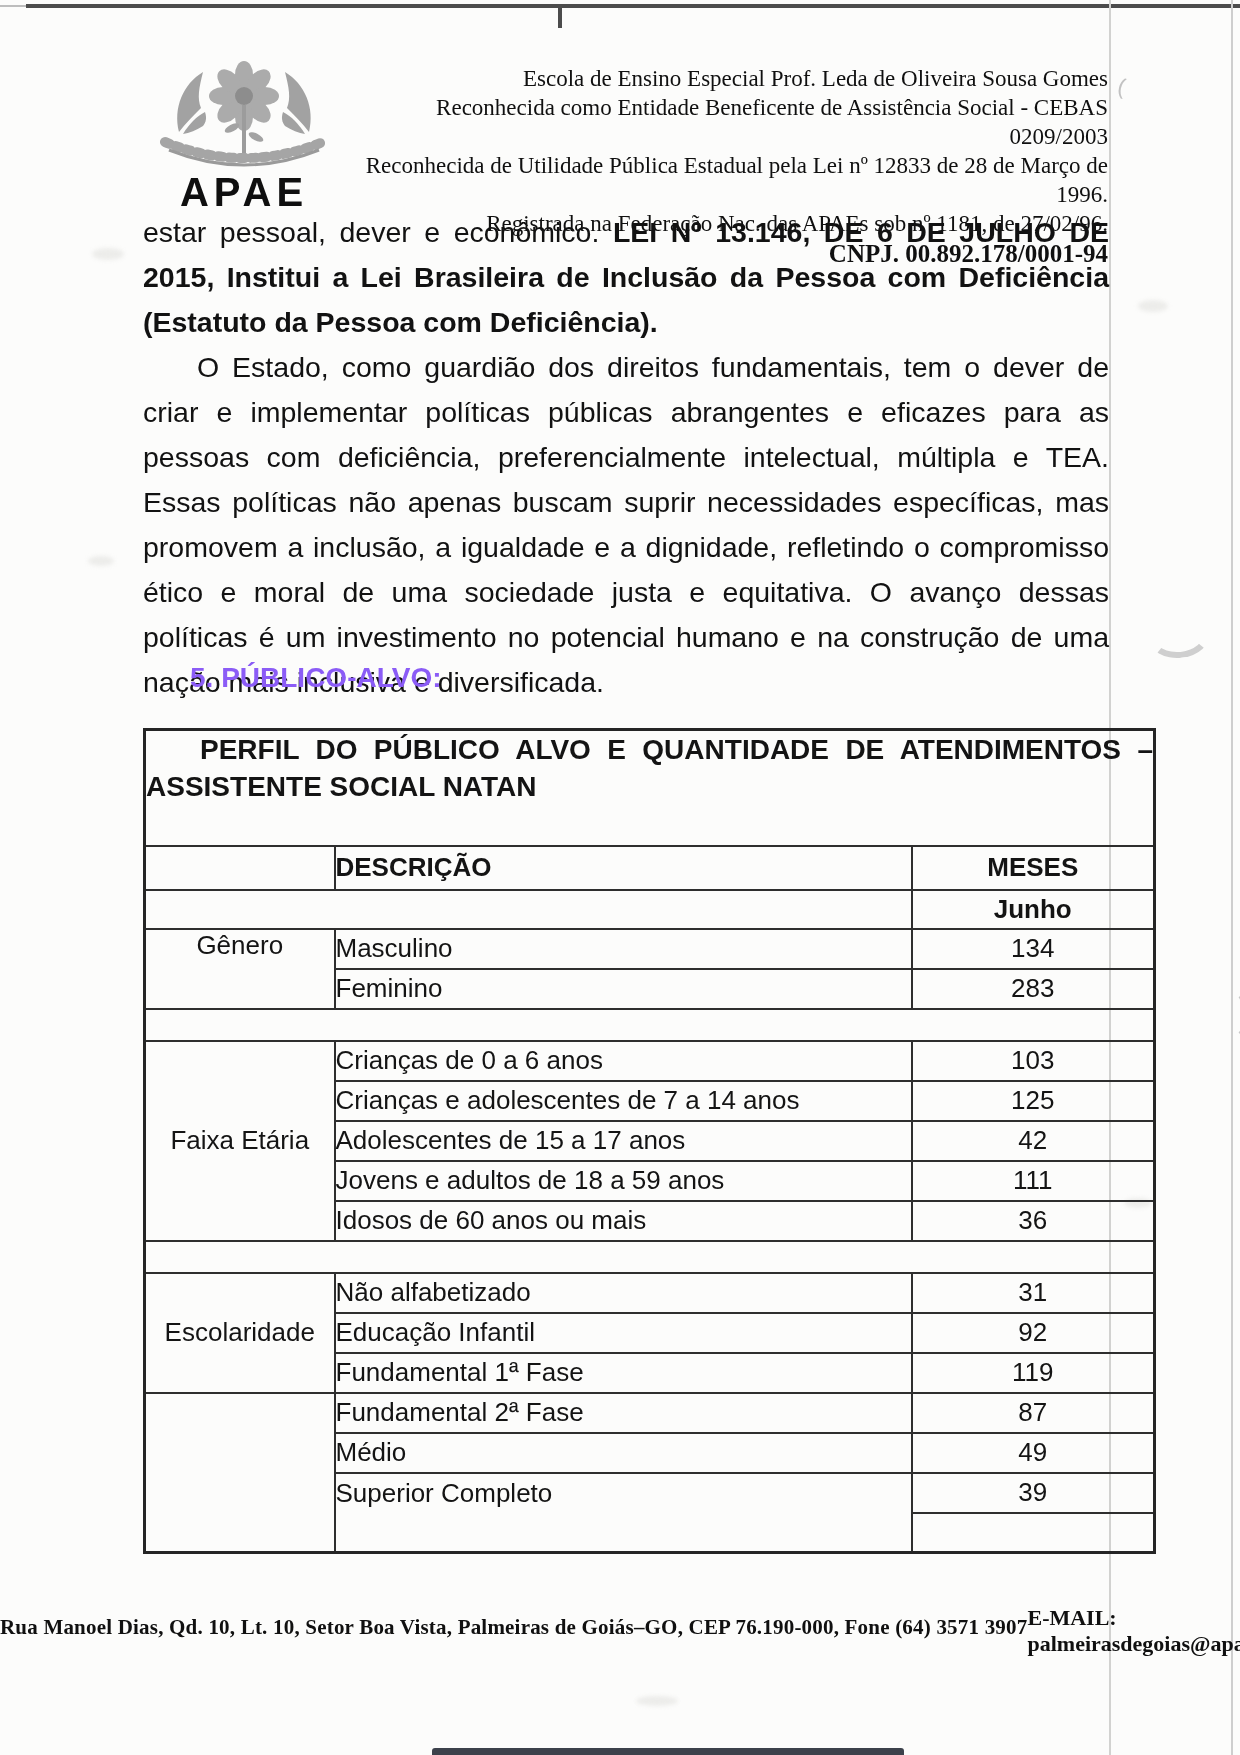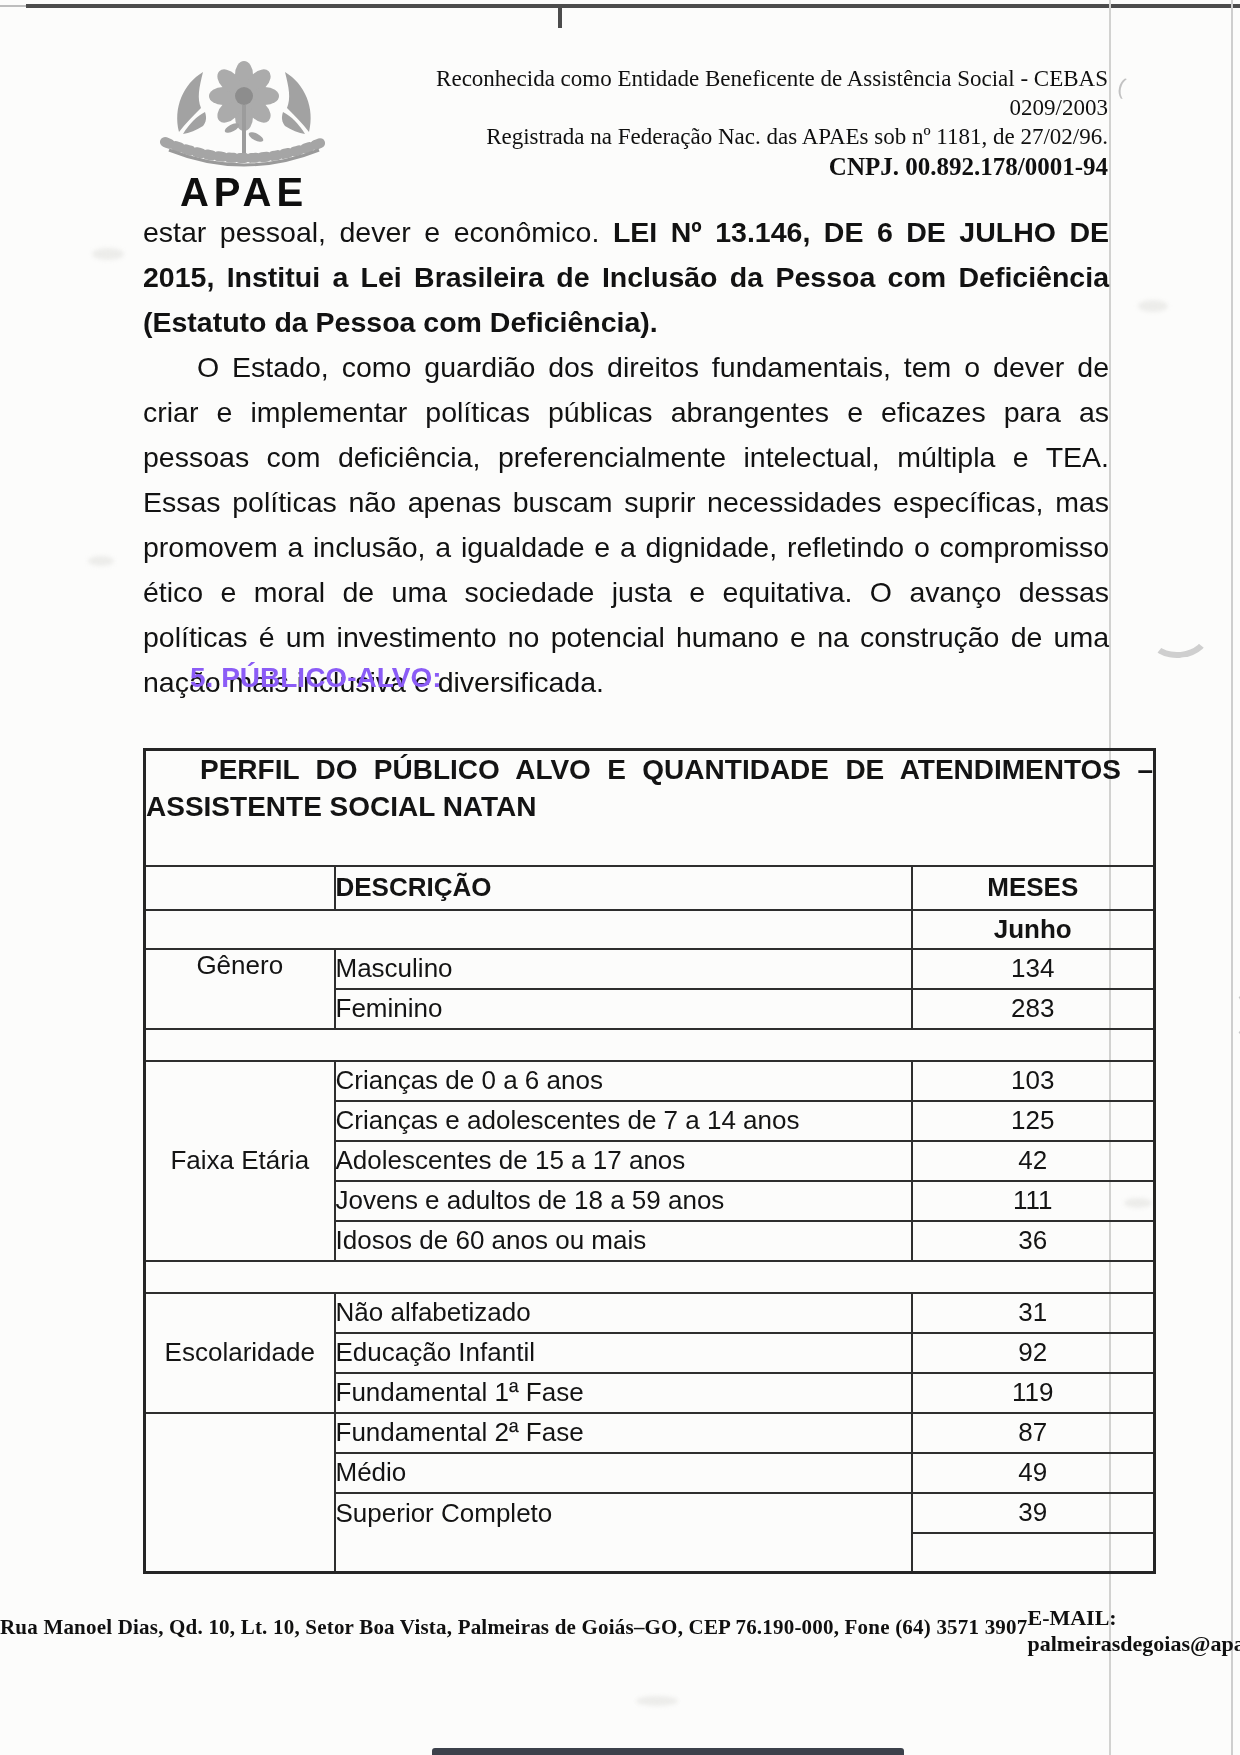--- a/index.html
+++ b/index.html
@@ -58,21 +58,21 @@
   .bodytext p + p { text-indent:54px; }
   .b { font-weight:bold; }
 
   .h5 {
     position:absolute; left:190px; top:662px;
     font-size:28px; font-weight:bold; color:#8b5cf6;
   }
 
   
   table.perfil {
-    position:absolute; left:143px; top:748px; width:1010px;
+    position:absolute; left:143px; top:728px; width:1010px;
     border-collapse:collapse; table-layout:fixed;
     font-size:26px; color:#141414;
     border:3px solid #252525;
   }
   table.perfil td { border:2px solid #2e2e2e; padding:0; }
   .r-title  { height:116px; }
   .r-head   { height:44px; }
   .r-month  { height:39px; }
   .r-data   { height:40px; }
   .r-spacer { height:32px; }
@@ -141,21 +141,23 @@
     <path d="M160 74 C166 50 156 26 136 14 C140 30 142 40 138 50 C146 58 154 66 160 74 Z" fill="#a2a2a2"></path>
     <path d="M156 76 C150 66 142 58 134 54 C132 60 133 64 136 68 C142 72 150 75 156 76 Z" fill="#a2a2a2"></path>
 
     <path d="M16 84 Q95 116 174 84" stroke="#a5a5a5" stroke-width="10" fill="none" stroke-dasharray="5 6" stroke-linecap="round"></path>
     <path d="M20 92 Q95 122 170 92" stroke="#9a9a9a" stroke-width="3" fill="none"></path>
   </svg>
   <div class="logo-text">APAE</div>
 </div>
 
 <div class="hdr">
+  <div class="l-reg">Escola de Ensino Especial Prof. Leda de Oliveira Sousa Gomes</div>
   <div class="l-reg">Reconhecida como Entidade Beneficente de Assistência Social - CEBAS 0209/2003</div>
+  <div class="l-reg">Reconhecida de Utilidade Pública Estadual pela Lei nº 12833 de 28 de Março de 1996.</div>
   <div class="l-reg">Registrada na Federação Nac. das APAEs sob nº 1181, de 27/02/96.</div>
   <div class="l-bold">CNPJ. 00.892.178/0001-94</div>
 </div>
 
 <div class="bodytext">
   <p><span>estar pessoal, dever e econômico. </span><span class="b">LEI Nº 13.146, DE 6 DE JULHO DE 2015, Institui a Lei Brasileira de Inclusão da Pessoa com Deficiência (Estatuto da Pessoa com Deficiência).</span></p>
   <p>O Estado, como guardião dos direitos fundamentais, tem o dever de criar e implementar políticas públicas abrangentes e eficazes para as pessoas com deficiência, preferencialmente intelectual, múltipla e TEA. Essas políticas não apenas buscam suprir necessidades específicas, mas promovem a inclusão, a igualdade e a dignidade, refletindo o compromisso ético e moral de uma sociedade justa e equitativa. O avanço dessas políticas é um investimento no potencial humano e na construção de uma nação mais inclusiva e diversificada.</p>
 </div>
 
 <div class="h5">5. PÚBLICO-ALVO:</div>

